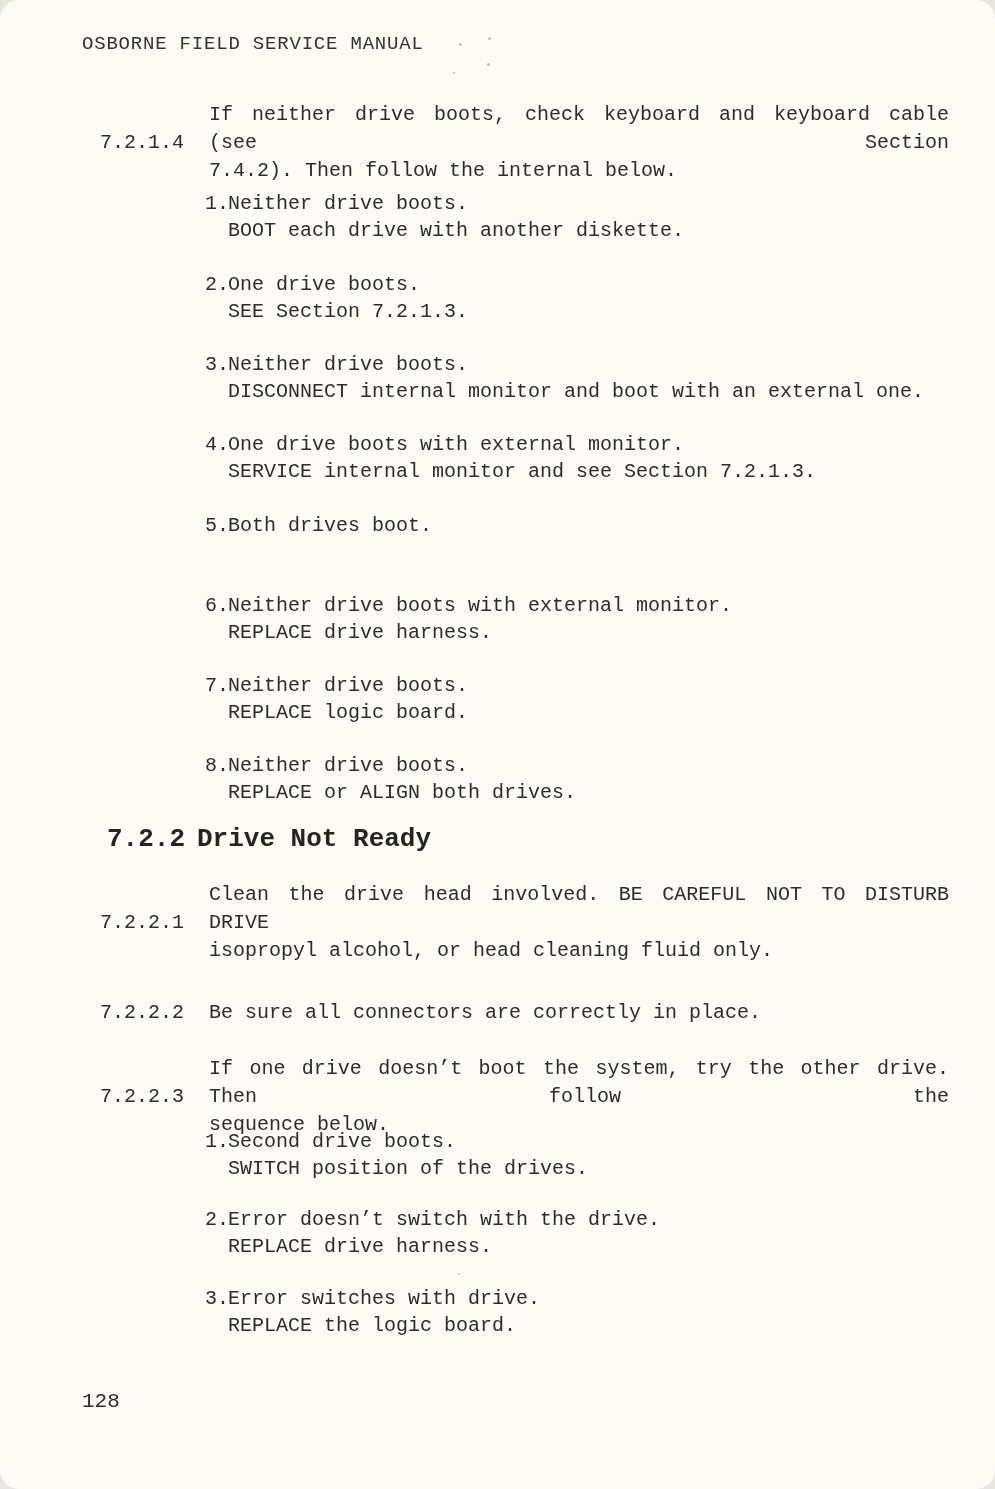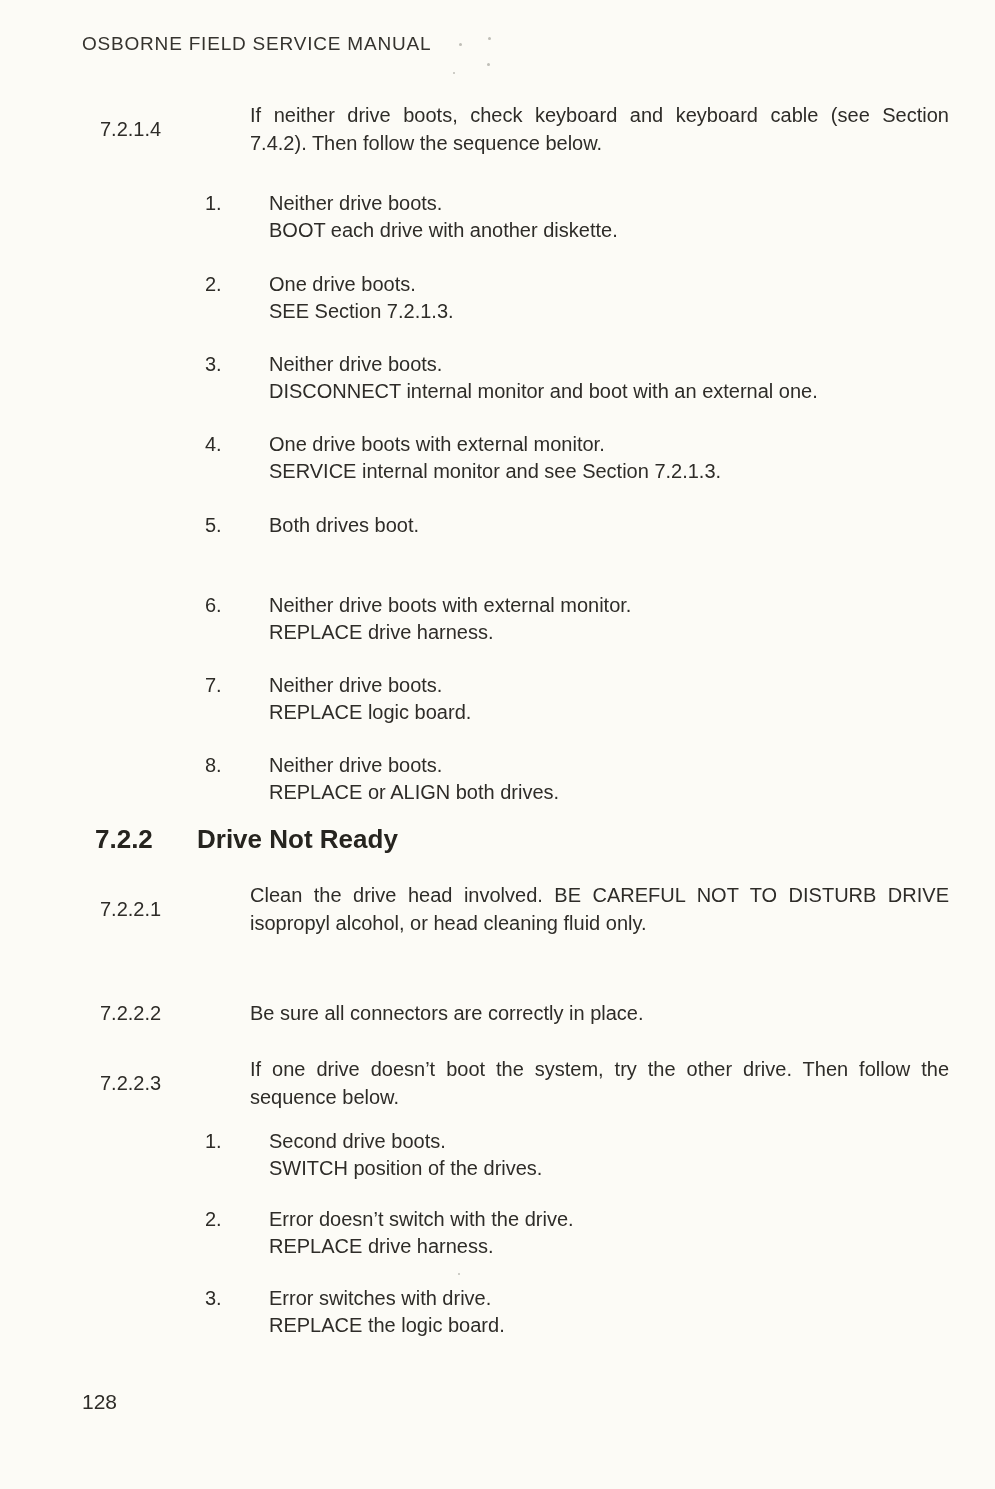--- a/index.html
+++ b/index.html
@@ -7,22 +7,23 @@
     padding: 0;
     background: #e8e6e0;
   }
   .page {
     position: relative;
     width: 995px;
     height: 1489px;
     margin: 0 auto;
     background: #fcfbf6;
     color: #2e2c28;
-    font-family: Liberation Sans, sans-serif;
+    font-family: Liberation Mono, monospace;
     overflow: hidden;
+    border-radius: 19px;
   }
   .running-head {
     position: absolute;
     left: 82px;
     top: 33px;
     font-size: 19px;
     letter-spacing: 0.8px;
     color: #35332e;
   }
   
@@ -37,21 +38,21 @@
     flex: 0 0 109px;
     font-size: 20px;
     line-height: 28px;
   }
   .sec .sec-body {
     width: 740px;
     flex: 0 0 740px;
     font-size: 20px;
     line-height: 28px;
   }
-  .line { display: block; margin-left: 41px; }
+  .line { display: block; }
   .line.just {
     text-align: justify;
     text-align-last: justify;
   }
   .line.nowrap { white-space: nowrap; }
 
   
   .step {
     position: absolute;
     left: 205px;
@@ -68,21 +69,21 @@
 
   .heading {
     position: absolute;
     left: 95px;
     top: 824px;
     display: flex;
     font-weight: bold;
     font-size: 26px;
     color: #26241f;
   }
-  .heading .h-num { width: 102px; flex: 0 0 102px; }
+  .heading .h-num { width: 102px; flex: 0 0 102px; text-align: center; }
 
   .page-number {
     position: absolute;
     left: 82px;
     top: 1390px;
     font-size: 21px;
     text-align: right;
   }
 
   .speck {
@@ -102,21 +103,21 @@
   <div class="speck" style="left:459px; top:43px; width:3px; height:3px;"></div>
   <div class="speck" style="left:488px; top:37px; width:3px; height:3px;"></div>
   <div class="speck" style="left:487px; top:63px; width:3px; height:3px;"></div>
   <div class="speck" style="left:453px; top:72px; width:2px; height:2px;"></div>
   <div class="speck" style="left:458px; top:1273px; width:2px; height:2px;"></div>
 
   <div class="sec" style="top:101px;">
     <div class="sec-num">7.2.1.4</div>
     <div class="sec-body">
       <span class="line just">If neither drive boots, check keyboard and keyboard cable (see Section</span>
-      <span class="line nowrap">7.4.2). Then follow the sequence below.</span>
+      <span class="line nowrap">7.4.2). Then follow the internal below.</span>
     </div>
   </div>
 
   <div class="step" style="top:190px;">
     <span class="step-num">1.</span>
     <span class="step-text">
       <span class="line">Neither drive boots.</span>
       <span class="line">BOOT each drive with another diskette.</span>
     </span>
   </div>

